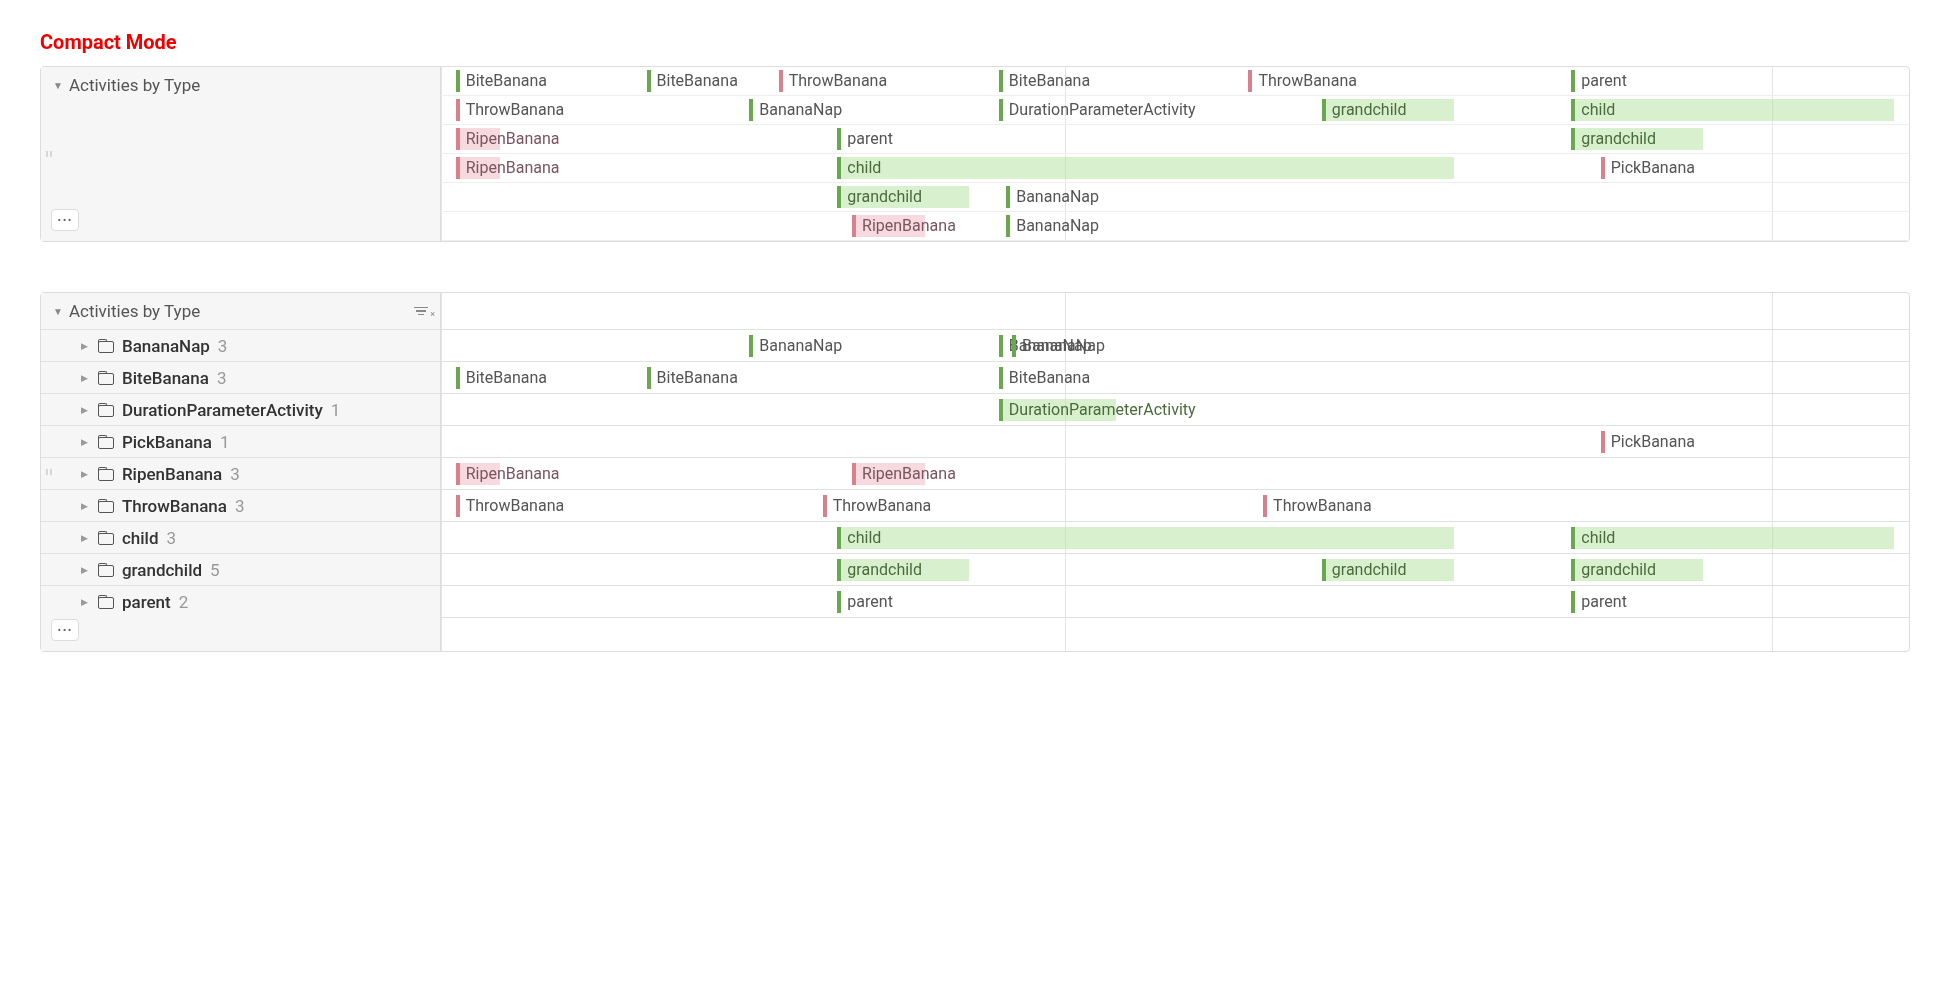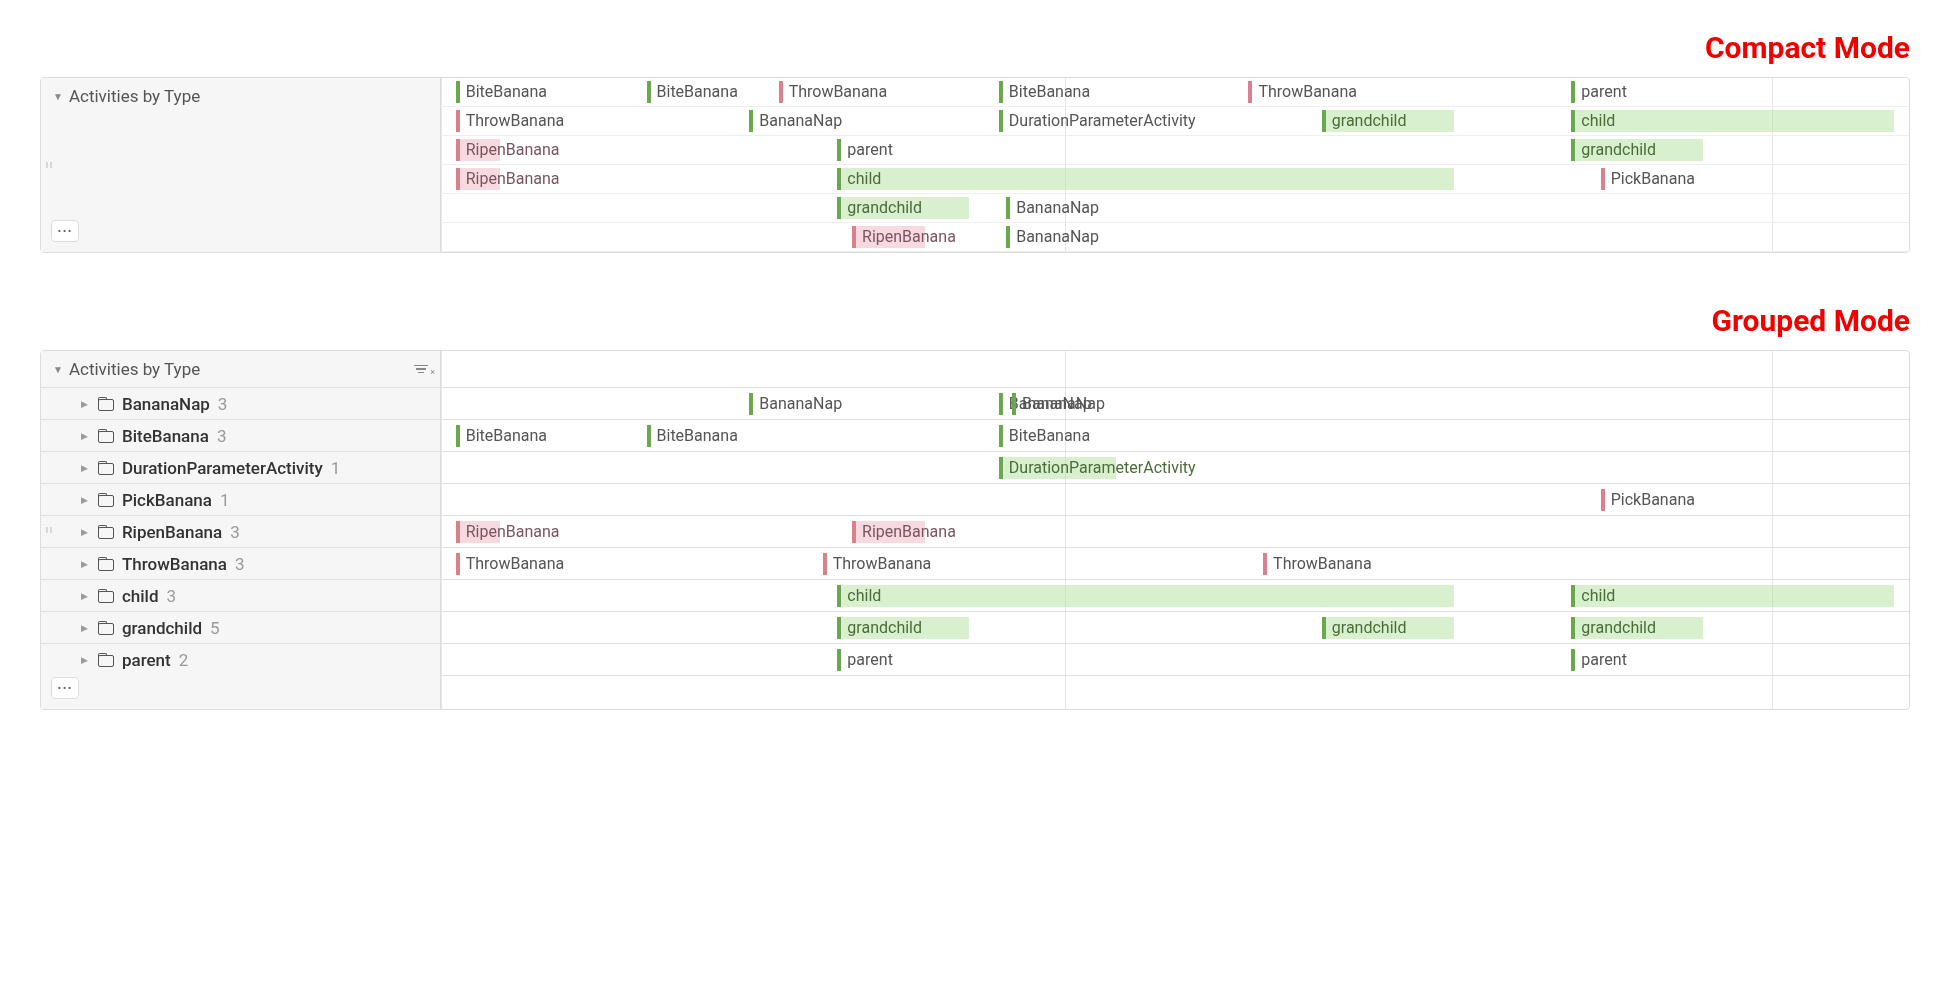--- a/index.html
+++ b/index.html
@@ -4,25 +4,24 @@
 <style>
   * { box-sizing: border-box; margin: 0; padding: 0; }
   body {
     font-family: -apple-system, BlinkMacSystemFont, "Segoe UI", Roboto, Helvetica, Arial, sans-serif;
     background: #fff;
     padding: 30px 40px;
     font-size: 16px;
     color: #333;
   }
   .section-title {
-    font-size: 30px;
+    font-size: 20px;
     font-weight: 700;
     color: #f10000;
     margin-bottom: 12px;
-    text-align: right;
   }
   .panel {
     border: 1px solid #ddd;
     border-radius: 4px;
     display: flex;
     background: #fff;
     position: relative;
     margin-bottom: 50px;
   }
   .sidebar {
@@ -229,21 +228,20 @@
         </div>
         <div class="timeline-row">
           <div class="activity pink" style="left: 28%; width: 5%;">RipenBanana</div>
           <div class="activity green thin" style="left: 38.5%; width: 10%;">BananaNap</div>
         </div>
       </div>
   </div>
 </div>
 
 <div class="section">
-  <div class="section-title">Grouped Mode</div>
   <div class="panel">
     <div class="sidebar">
       <div class="sidebar-header">
         <span class="disclosure">▼</span>
         <span>Activities by Type</span>
         <span class="filter-icon">
           <span class="line l1"></span>
             <span class="line l2"></span>
             <span class="line l3"></span>
           <span class="x">×</span>

